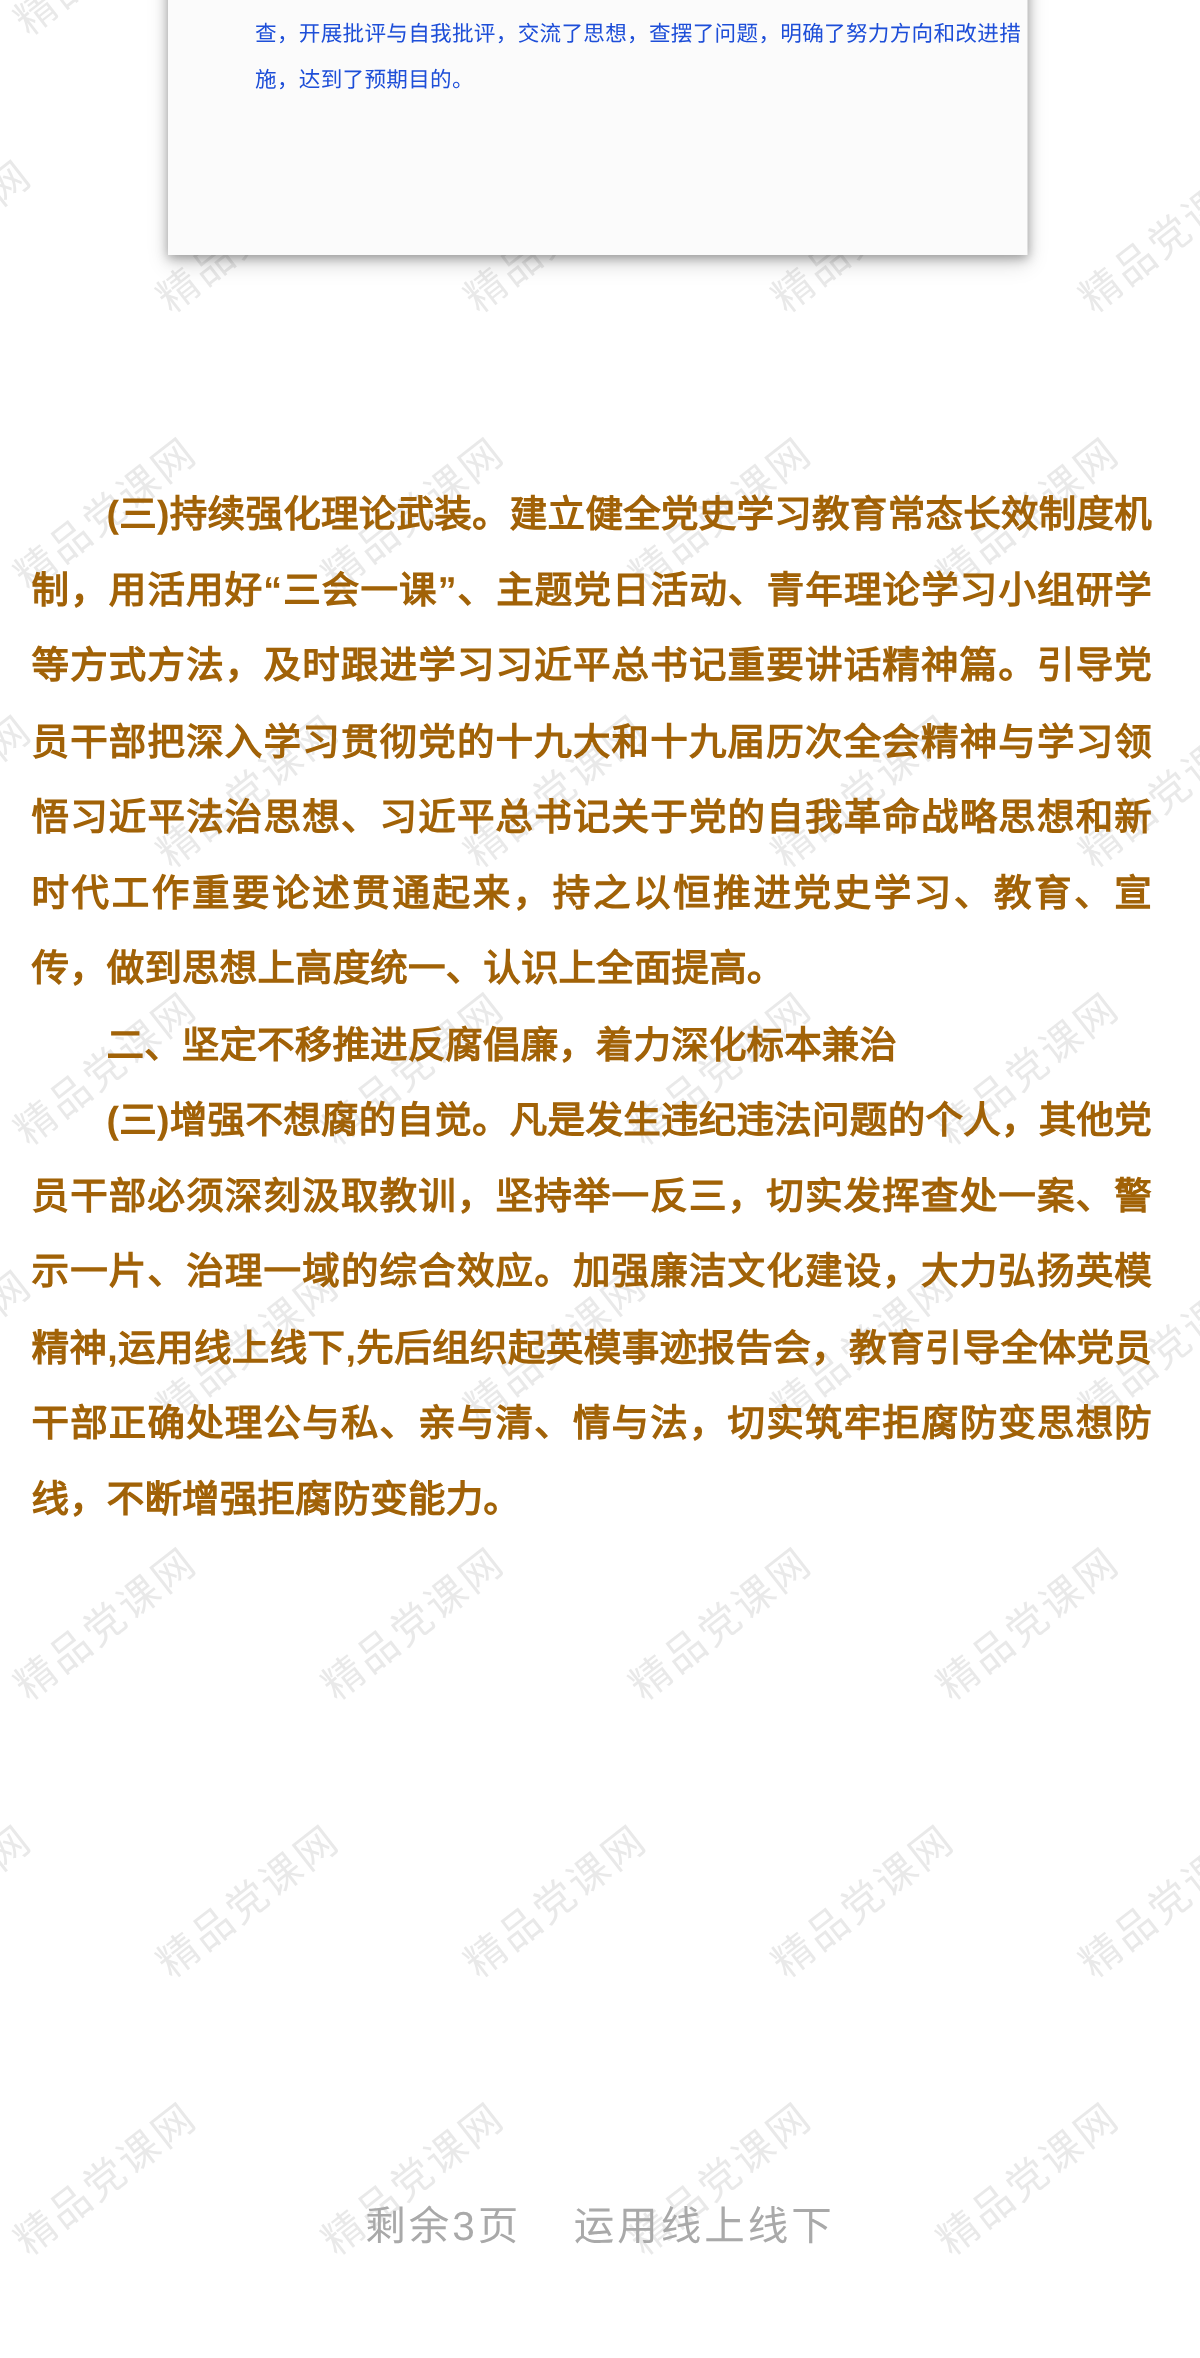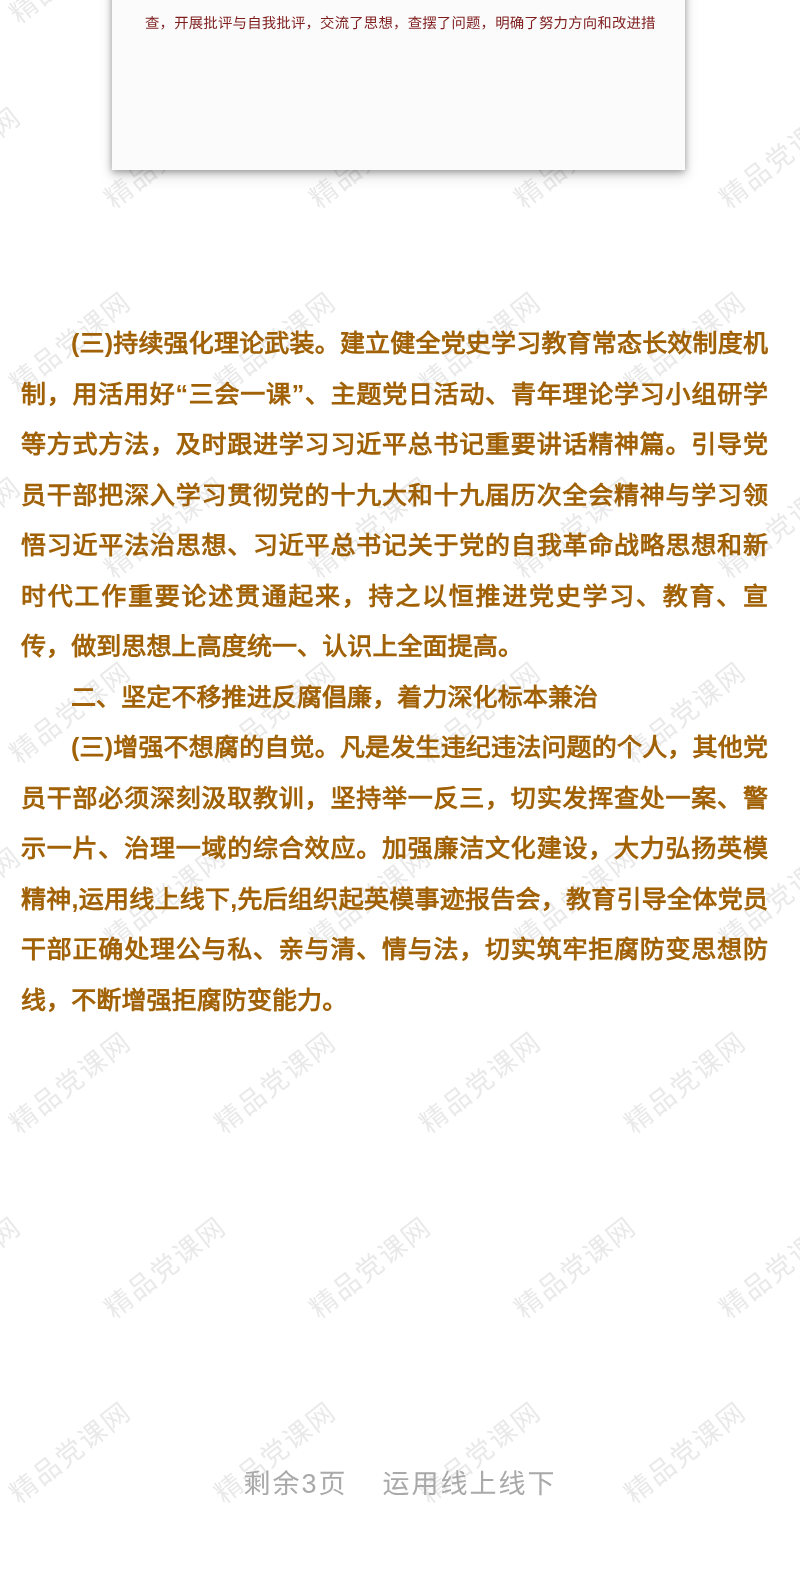--- a/index.html
+++ b/index.html
@@ -48,22 +48,23 @@
     background: #fbfbfb;
     box-shadow: 0 2px 7px rgba(0,0,0,0.34), 0 6px 14px rgba(0,0,0,0.14);
     z-index: 10;
     box-sizing: border-box;
     padding: 36px 26px 0 33px;
   }
   #page-fragment-card .frag-line {
     font-size: 14.4px;
     line-height: 31px;
     letter-spacing: 0.2px;
-    color: #7f1d1d;
+    color: #1d4ed8;
     white-space: nowrap;
+    margin-left: 25px;
   }
 
   
   #document-body {
     position: absolute;
     left: 0;
     top: 318px;
     width: 800px;
     z-index: 6;
   }
@@ -149,20 +150,21 @@
     <div class="watermark-mark" style="left: 505px; top: 1295px;">精品党课网</div>
     <div class="watermark-mark" style="left: 710px; top: 1295px;">精品党课网</div>
     <div class="watermark-mark" style="left: 0px; top: 1480px;">精品党课网</div>
     <div class="watermark-mark" style="left: 205px; top: 1480px;">精品党课网</div>
     <div class="watermark-mark" style="left: 410px; top: 1480px;">精品党课网</div>
     <div class="watermark-mark" style="left: 615px; top: 1480px;">精品党课网</div>
   </div>
 
 <div id="page-fragment-card">
   <div class="frag-line">查，开展批评与自我批评，交流了思想，查摆了问题，明确了努力方向和改进措</div>
+  <div class="frag-line">施，达到了预期目的。</div>
 </div>
 
 <div id="document-body">
   <p class="doc-paragraph indent">(三)持续强化理论武装。建立健全党史学习教育常态长效制度机制，用活用好“三会一课”、主题党日活动、青年理论学习小组研学等方式方法，及时跟进学习习近平总书记重要讲话精神篇。引导党员干部把深入学习贯彻党的十九大和十九届历次全会精神与学习领悟习近平法治思想、习近平总书记关于党的自我革命战略思想和新时代工作重要论述贯通起来，持之以恒推进党史学习、教育、宣传，做到思想上高度统一、认识上全面提高。</p>
   <p class="doc-paragraph heading">二、坚定不移推进反腐倡廉，着力深化标本兼治</p>
   <p class="doc-paragraph indent">(三)增强不想腐的自觉。凡是发生违纪违法问题的个人，其他党员干部必须深刻汲取教训，坚持举一反三，切实发挥查处一案、警示一片、治理一域的综合效应。加强廉洁文化建设，大力弘扬英模精神,运用线上线下,先后组织起英模事迹报告会，教育引导全体党员干部正确处理公与私、亲与清、情与法，切实筑牢拒腐防变思想防线，不断增强拒腐防变能力。</p>
 </div>
 
 <div id="footer-notice">
   <span class="notice-text">剩余3页</span>

